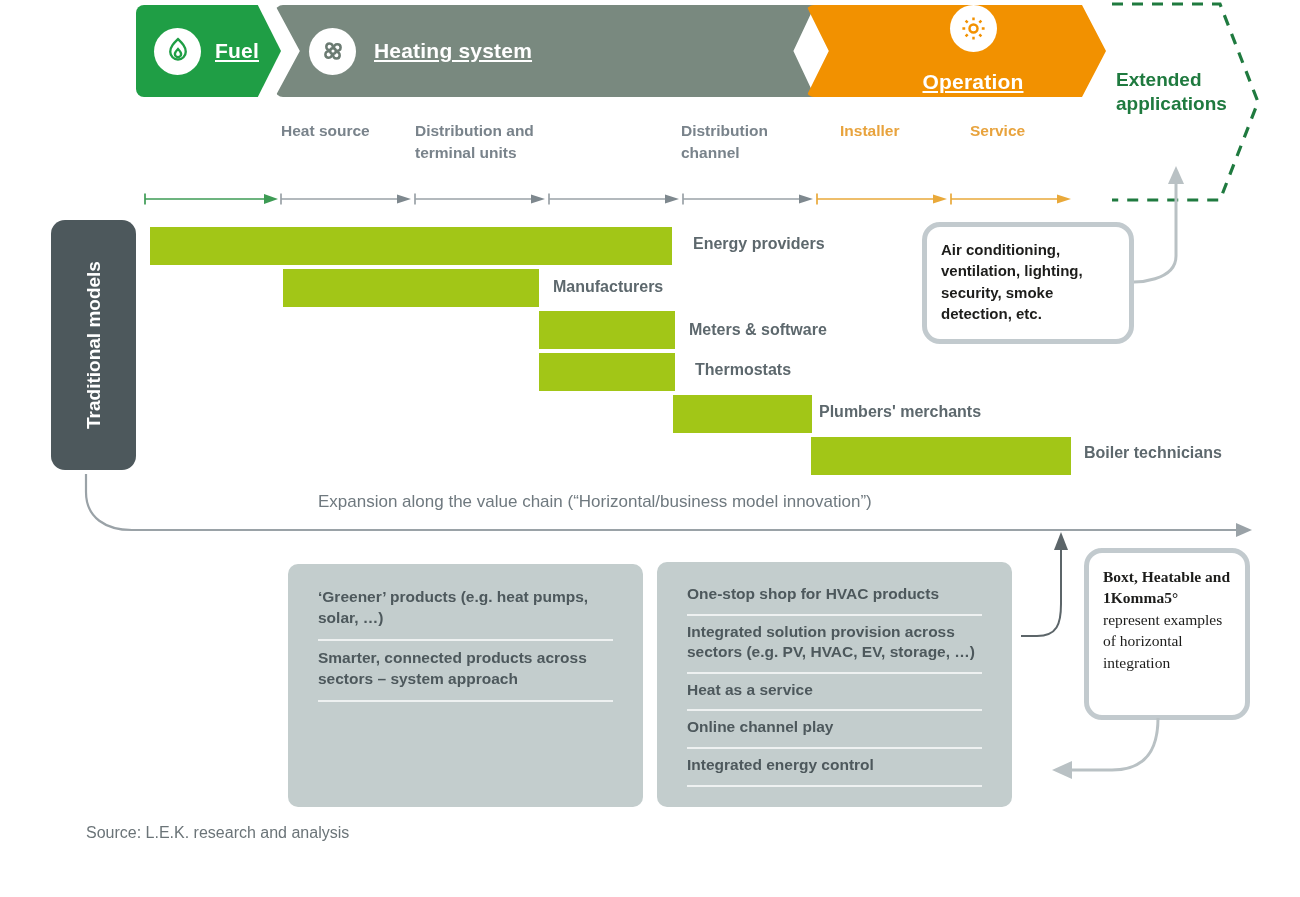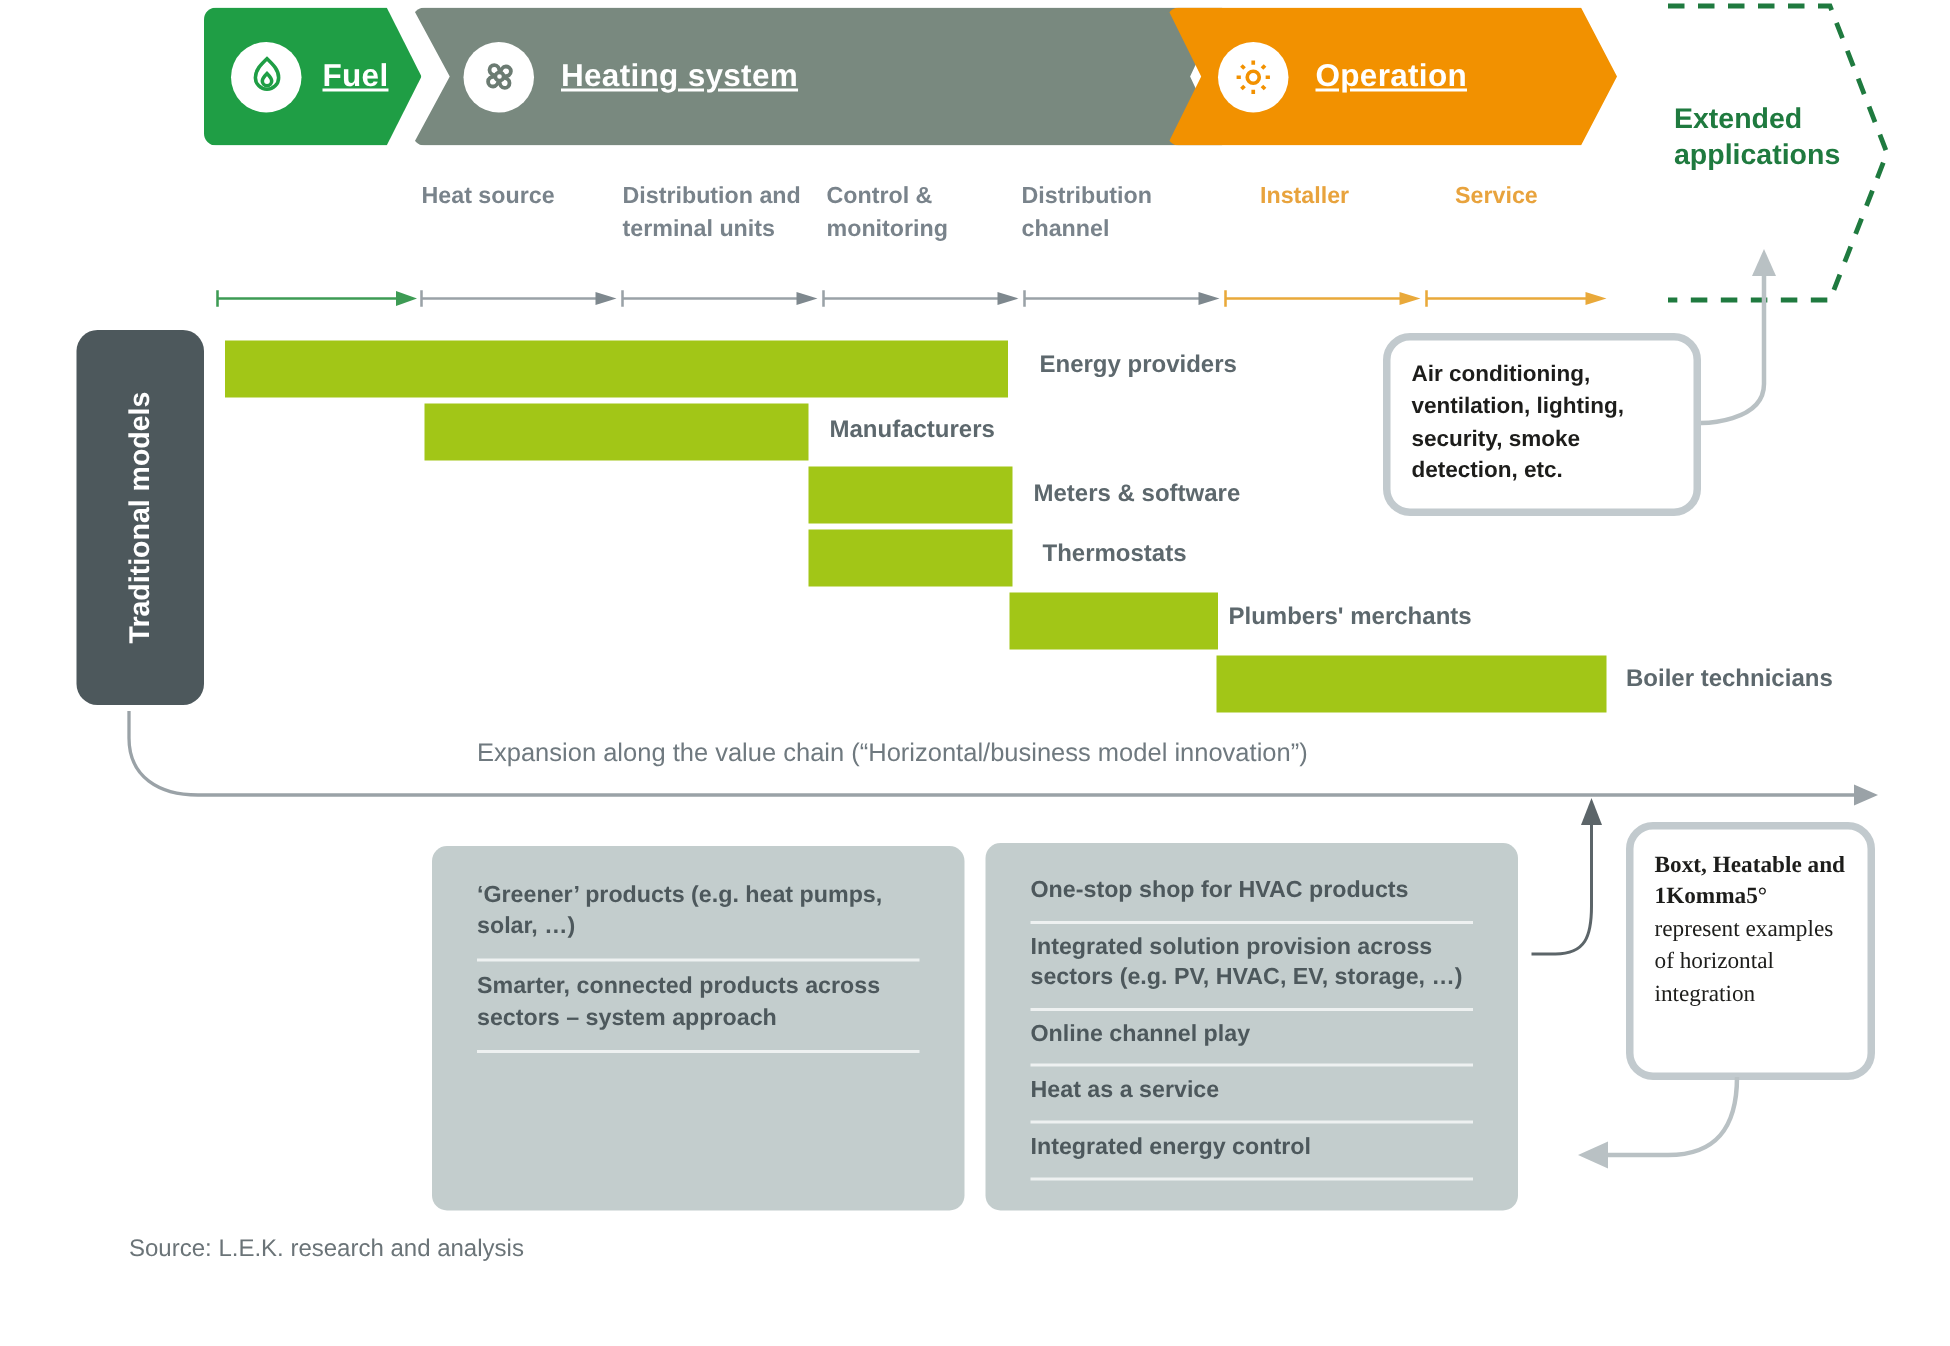--- a/index.html
+++ b/index.html
@@ -26,24 +26,24 @@
     clip-path:polygon(0 0,84% 0,100% 50%,84% 100%,0 100%);
     padding-left:18px;box-sizing:border-box;gap:14px;
   }
   #chev-heat{
     left:275px;top:5px;width:540px;background:#79897f;
     border-radius:8px 0 0 8px;
     clip-path:polygon(0 0,4% 0,100% 0,100% 0,96% 50%,100% 100%,4% 100%,0 100%,4.6% 50%);
     padding-left:34px;box-sizing:border-box;gap:18px;
   }
   #chev-oper{
-    left:778px;top:5px;width:300px;background:#f29100;
+    left:806px;top:5px;width:300px;background:#f29100;
     border-radius:8px 0 0 8px;
     clip-path:polygon(0 0,92% 0,100% 50%,92% 100%,0 100%,7.6% 50%);
-    padding-left:34px;box-sizing:border-box;gap:18px;
+    padding-left:34px;box-sizing:border-box;gap:18px;flex-direction:column;
   }
 
   
   #ext-shape{position:absolute;left:1108px;top:-4px;width:160px;height:212px;}
   #ext-label{
     position:absolute;left:1116px;top:68px;width:140px;
     font-size:19px;font-weight:bold;color:#1f7a3f;line-height:1.28;
   }
 
   
@@ -155,21 +155,20 @@
 
   <div id="ext-shape">
     <svg width="160" height="212" viewBox="0 0 160 212">
       <path d="M4 8 H112 L150 106 L112 204 H4" fill="none" stroke="#1f7a3f" stroke-width="3.2" stroke-dasharray="11 9" stroke-linecap="butt"></path>
     </svg>
   </div>
   <div id="ext-label">Extended applications</div>
 
   <div class="colhead" style="left:281px;width:120px;">Heat source</div>
   <div class="colhead" style="left:415px;width:120px;">Distribution and terminal units</div>
-  <div class="colhead" style="left:551px;width:118px;">Control &amp; monitoring</div>
   <div class="colhead" style="left:681px;width:116px;">Distribution channel</div>
   <div class="colhead orange" style="left:816px;width:120px;">Installer</div>
   <div class="colhead orange" style="left:946px;width:120px;">Service</div>
 
   <div id="rail">
     <svg width="950" height="20" viewBox="0 0 950 20">
       <g stroke-width="1.7" fill="none">
 
         <g stroke="#3d9b54">
           <path d="M5 3.5 V14.5"></path>
@@ -258,22 +257,22 @@
   </div>
 
   <div class="gbox" id="gbox-left">
     <div class="gitem">‘Greener’ products (e.g. heat pumps, solar, …)</div>
     <div class="gitem">Smarter, connected products across sectors – system approach</div>
   </div>
 
   <div class="gbox" id="gbox-right">
     <div class="gitem">One-stop shop for HVAC products</div>
     <div class="gitem">Integrated solution provision across sectors (e.g. PV, HVAC, EV, storage, …)</div>
+    <div class="gitem">Heat as a service</div>
     <div class="gitem">Online channel play</div>
-    <div class="gitem">Heat as a service</div>
     <div class="gitem">Integrated energy control</div>
   </div>
 
   <div class="callout" id="callout-boxt">
     <div class="txt">
       <b>Boxt, Heatable and 1Komma5°</b><span> represent examples of horizontal integration</span>
     </div>
   </div>
 
   <div style="position:absolute;left:1015px;top:528px;width:70px;height:115px;">

